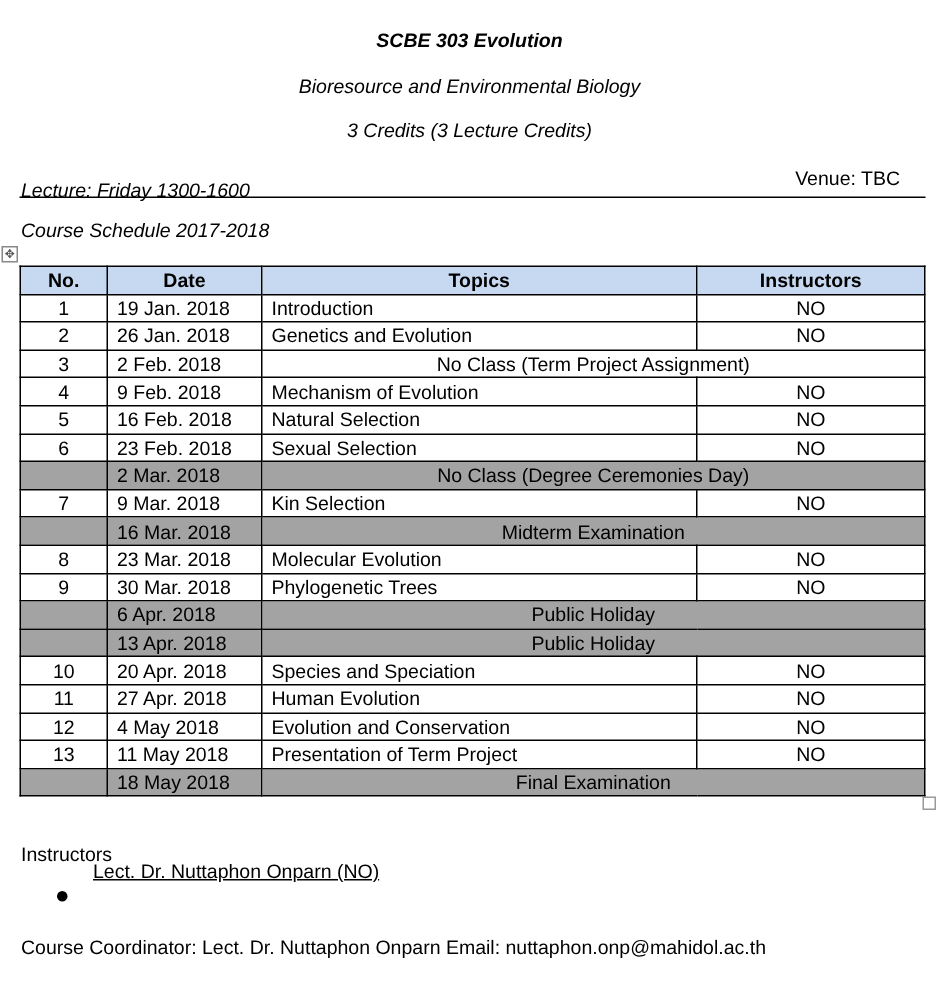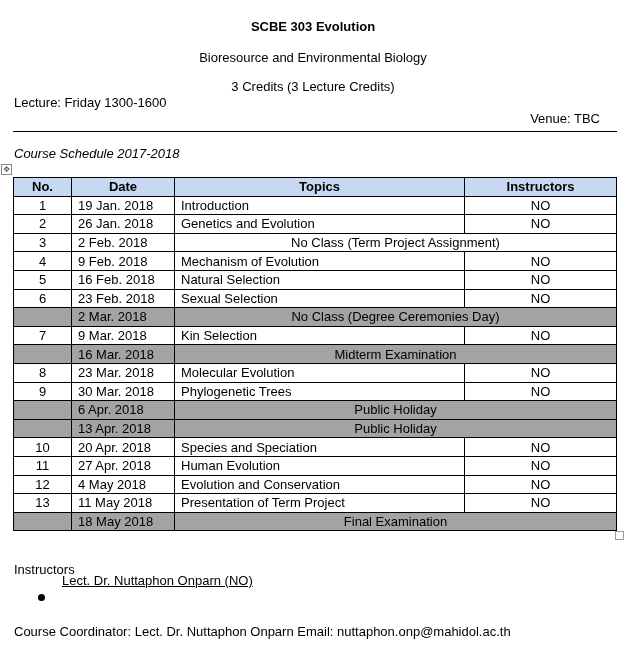--- a/index.html
+++ b/index.html
@@ -1,23 +1,23 @@
 <!DOCTYPE html>
 <html><head>
 <meta charset="utf-8">
 <style>
   html, body { margin:0; padding:0; background:#ffffff; }
   body { width:626px; height:656px; position:relative; overflow:hidden;
          font-family:"Liberation Sans", sans-serif; font-size:13px; color:#000; }
   .abs { position:absolute; }
-  .center-line { position:absolute; left:0; width:626px; text-align:center; }
+  .center-line { position:absolute; left:0; width:626px; text-align:center;font-style:italic; }
   .title { top:19px; font-weight:bold; font-size:13px; }
   .subtitle { top:50px; }
   .credits { top:79px; }
-  .lecture { left:14px; top:95px; }
+  .lecture { left:14px; top:119px;font-style:italic; }
   .venue { right:26px; top:111px; }
   .hr { position:absolute; left:13px; top:131px; width:604px; height:1px; background:#000; }
   .schedule-title { left:14px; top:146px;font-style:italic; }
   .move-handle { left:1px; top:164px; width:9px; height:9px; border:1px solid #888;
                  font-size:8px; line-height:9px; text-align:center; color:#555; }
   table { position:absolute; left:13px; top:177px; width:603px; border-collapse:collapse; table-layout:fixed;padding-left:40px; }
   td, th { border:1px solid #000; padding:0 0 0 6px; height:17.6px; line-height:17px; font-size:13px; white-space:nowrap; overflow:hidden; }
   th { background:#c6d9f1; font-weight:bold; text-align:center; padding:0; }
   td.c { text-align:center; padding:0; }
   tr.hl td { background:#a3a3a3; }

